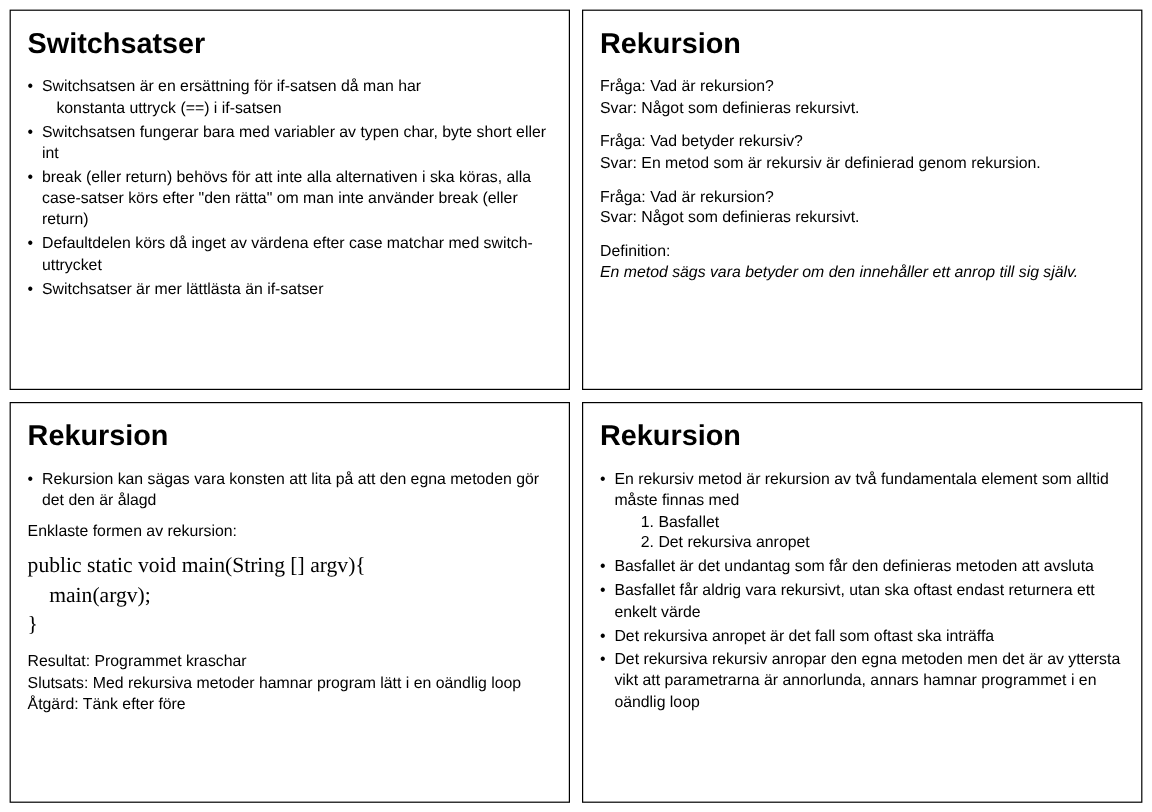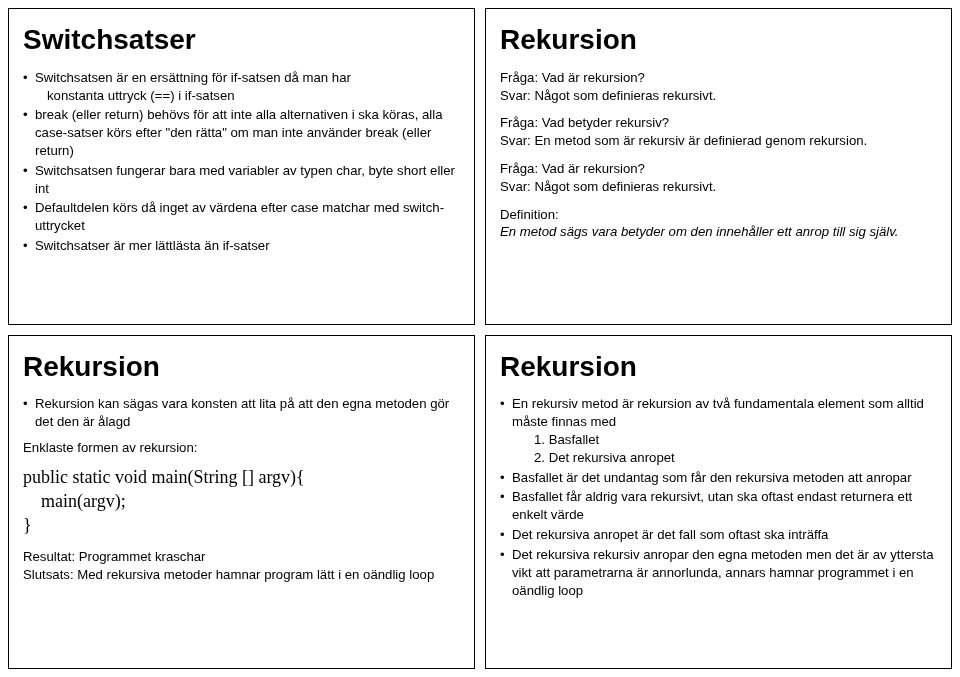--- a/index.html
+++ b/index.html
@@ -17,21 +17,21 @@
     gap: 10px;
     height: 100%;
   }
   .panel {
     border: 1.5px solid #000;
     padding: 12px 14px 14px 14px;
     font-size: 13.2px;
     line-height: 1.35;
   }
   .panel h2 {
-    font-size: 28px;
+    font-size: 24px;
     font-weight: bold;
     margin-bottom: 10px;
   }
   ul.bullets {
     list-style: none;
     padding-left: 0;
   }
   ul.bullets > li {
     position: relative;
     padding-left: 12px;
@@ -61,22 +61,22 @@
 
 <div class="grid">
 
   <div class="panel">
     <h2>Switchsatser</h2>
     <ul class="bullets">
       <li>
         <span>Switchsatsen är en ersättning för if-satsen då man har</span>
         <div class="indent"><span class="bold">konstanta uttryck (==) i if-satsen</span></div>
       </li>
+      <li><span>Switchsatsen fungerar bara med variabler av typen char, byte short eller int</span></li>
       <li><span>break (eller return) behövs för att inte alla alternativen i ska köras, alla case-satser körs efter "den rätta" om man inte använder break (eller return)</span></li>
-      <li><span>Switchsatsen fungerar bara med variabler av typen char, byte short eller int</span></li>
       <li><span>Defaultdelen körs då inget av värdena efter case matchar med switch-uttrycket</span></li>
       <li><span>Switchsatser är mer lättlästa än if-satser</span></li>
     </ul>
   </div>
 
   <div class="panel">
     <h2>Rekursion</h2>
     <div class="qa">
       <div><span class="bold">Fråga:</span> <span>Vad är rekursion?</span></div>
       <div><span class="bold">Svar:</span> <span>Något som definieras rekursivt.</span></div>
@@ -99,31 +99,32 @@
     <h2>Rekursion</h2>
     <ul class="bullets">
       <li><span>Rekursion kan sägas vara konsten att lita på att den egna metoden gör det den är ålagd</span></li>
     </ul>
     <div class="para" style="margin-top:8px">Enklaste formen av rekursion:</div>
     <div class="code"><span>public static void main(String [] argv){</span>
 <span>    main(argv);</span>
 <span>}</span></div>
     <div><span class="bold">Resultat:</span> <span>Programmet kraschar</span></div>
     <div><span class="bold">Slutsats:</span> <span>Med rekursiva metoder hamnar program lätt i en oändlig loop</span></div>
+    <div><span class="bold">Åtgärd:</span> <span>Tänk efter före</span></div>
   </div>
 
   <div class="panel">
     <h2>Rekursion</h2>
     <ul class="bullets">
       <li>
         <span>En rekursiv metod är rekursion av två fundamentala element som </span><span class="bold">alltid</span><span> måste finnas med</span>
         <div class="subnum">1. Basfallet</div>
         <div class="subnum">2. Det rekursiva anropet</div>
       </li>
-      <li><span>Basfallet är det undantag som får den rekursiva metoden att anropar</span></li>
+      <li><span>Basfallet är det undantag som får den definieras metoden att avsluta</span></li>
       <li><span>Basfallet får aldrig vara rekursivt, utan ska oftast endast returnera ett enkelt värde</span></li>
       <li><span>Det rekursiva anropet är det fall som oftast ska inträffa</span></li>
       <li>
         <span>Det rekursiva rekursiv anropar den egna metoden men det är av </span><span class="bold">yttersta vikt att parametrarna är annorlunda</span><span>, annars hamnar programmet i en oändlig loop</span>
       </li>
     </ul>
   </div>
 
 </div>
 

